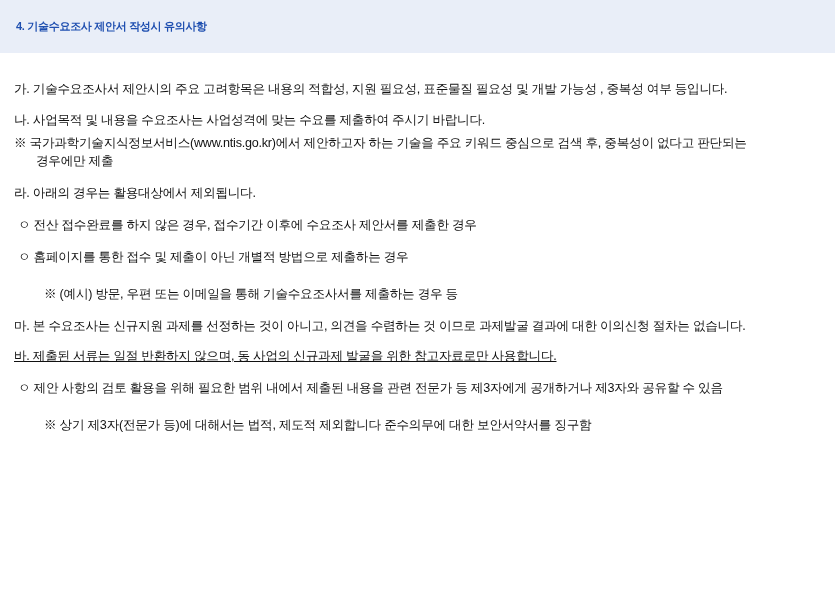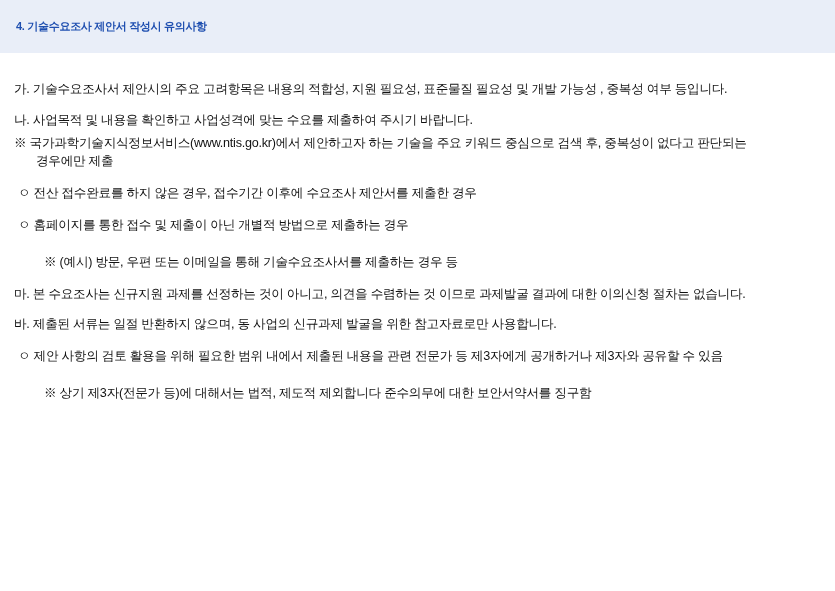--- a/index.html
+++ b/index.html
@@ -48,41 +48,42 @@
   }
   .gap-a  { margin-top: 6px; }
   .gap-b  { margin-top: 14px; }
   .gap-c  { margin-top: 15px; }
   .gap-note { margin-top: 6px; }
   .cont   { margin-top: 1px; padding-left: 22px; }
   .indent-bullet { padding-left: 4px; }
   .indent-sub { padding-left: 30px; }
   .bullet-gap { margin-top: 15px; }
   .sub-gap { margin-top: 20px; }
-  .tight-gap { margin-top: 13px; }
+  .tight-gap { margin-top: 13px; text-decoration: underline; }
 </style>
 </head>
 <body>
 
 <div class="page">
 
   <div class="header-band">
     <div class="header-title">4. 기술수요조사 제안서 작성시 유의사항</div>
   </div>
 
   <div class="body-area">
 
     <div class="line gap-a">가. 기술수요조사서 제안시의 주요 고려항목은 내용의 적합성, 지원 필요성, 표준물질 필요성 및 개발 가능성 , 중복성 여부 등입니다.</div>
 
-    <div class="line gap-b">나. 사업목적 및 내용을 확인하고 사업성격에 맞는 수요를 제출하여 주시기 바랍니다.</div>
+    <div class="line gap-b">나. 사업목적 및 내용을 수요조사는 사업성격에 맞는 수요를 제출하여 주시기 바랍니다.</div>
 
 
     <div class="line gap-note">※ 국가과학기술지식정보서비스(www.ntis.go.kr)에서 제안하고자 하는 기술을 주요 키워드 중심으로 검색 후, 중복성이 없다고 판단되는</div>
     <div class="line cont">경우에만 제출</div>
 
+    <div class="line gap-c">라. 아래의 경우는 활용대상에서 제외됩니다.</div>
 
     <div class="line bullet-gap indent-bullet">ㅇ 전산 접수완료를 하지 않은 경우, 접수기간 이후에 수요조사 제안서를 제출한 경우</div>
 
     <div class="line bullet-gap indent-bullet">ㅇ 홈페이지를 통한 접수 및 제출이 아닌 개별적 방법으로 제출하는 경우</div>
 
     <div class="line sub-gap indent-sub">※ (예시) 방문, 우편 또는 이메일을 통해 기술수요조사서를 제출하는 경우 등</div>
 
 
     <div class="line bullet-gap">마. 본 수요조사는 신규지원 과제를 선정하는 것이 아니고, 의견을 수렴하는 것 이므로 과제발굴 결과에 대한 이의신청 절차는 없습니다.</div>
 

